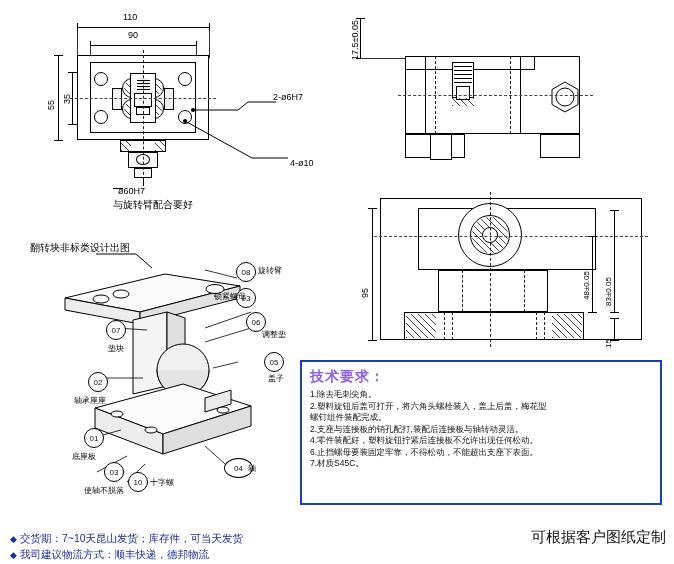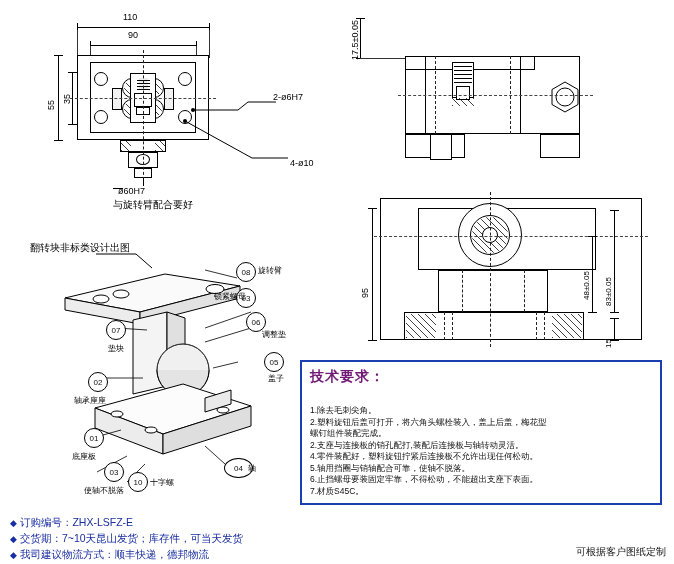--- a/index.html
+++ b/index.html
@@ -34,32 +34,32 @@
     background:#fff;text-align:center;font-size:8px;
     box-sizing:border-box;
   }
 
   
   .tech-panel{
     position:absolute;left:300px;top:360px;width:362px;height:145px;
     border:2px solid #1a3fb0;background:#fff;box-sizing:border-box;
     padding:6px 8px;
   }
-  .tech-title{font-size:14px;font-weight:bold;color:#701a75;margin:0 0 19px 0;letter-spacing:1px;}
+  .tech-title{font-size:14px;font-weight:bold;color:#8b5cf6;margin:0 0 3px 0;letter-spacing:1px;}
   .tech-list{font-size:8.5px;line-height:11.5px;color:#111;}
   .tech-list div{white-space:nowrap;}
 
   
   .bottom{
     position:absolute;left:0;top:512px;width:674px;height:52px;
     font-size:10.5px;color:#1a2fa0;
   }
   .bline{position:absolute;left:10px;white-space:nowrap;}
   .diamond{color:#1a2fa0;font-size:9px;margin-right:3px;}
-  .bnote{position:absolute;right:8px;top:33px;font-size:10px;color:#111;white-space:nowrap;}
+  .bnote{position:absolute;right:8px;top:16px;font-size:15px;color:#111;white-space:nowrap;}
 
   
   .hatch{
     position:absolute;
     background-image:repeating-linear-gradient(45deg,#000 0 1px,transparent 1px 5px);
     opacity:.75;
   }
   .grayfill{position:absolute;background:#ececec;}
 </style>
 </head>
@@ -316,30 +316,26 @@
   </div>
 
   <div class="tech-panel">
     <div class="tech-title">技术要求：</div>
     <div class="tech-list">
       <div>1.除去毛刺尖角。</div>
       <div>2.塑料旋钮后盖可打开，将六角头螺栓装入，盖上后盖，梅花型</div>
       <div>   螺钉组件装配完成。</div>
       <div>2.支座与连接板的销孔配打,装配后连接板与轴转动灵活。</div>
       <div>4.零件装配好，塑料旋钮拧紧后连接板不允许出现任何松动。</div>
-      <div>5.轴用挡圈与销轴配合可靠，使轴不脱落。</div>
       <div>6.止挡螺母要装固定牢靠，不得松动，不能超出支座下表面。</div>
       <div>7.材质S45C。</div>
     </div>
   </div>
 
   <div class="bottom">
-    <div class="bline" style="top:4px;">
-      <span class="diamond">◆</span><span>订购编号：ZHX-LSFZ-E</span>
-    </div>
     <div class="bline" style="top:20px;">
       <span class="diamond">◆</span><span>交货期：7~10天昆山发货；库存件，可当天发货</span>
     </div>
     <div class="bline" style="top:36px;">
       <span class="diamond">◆</span><span>我司建议物流方式：顺丰快递，德邦物流</span>
     </div>
     <div class="bnote">可根据客户图纸定制</div>
   </div>
 
 </div>

